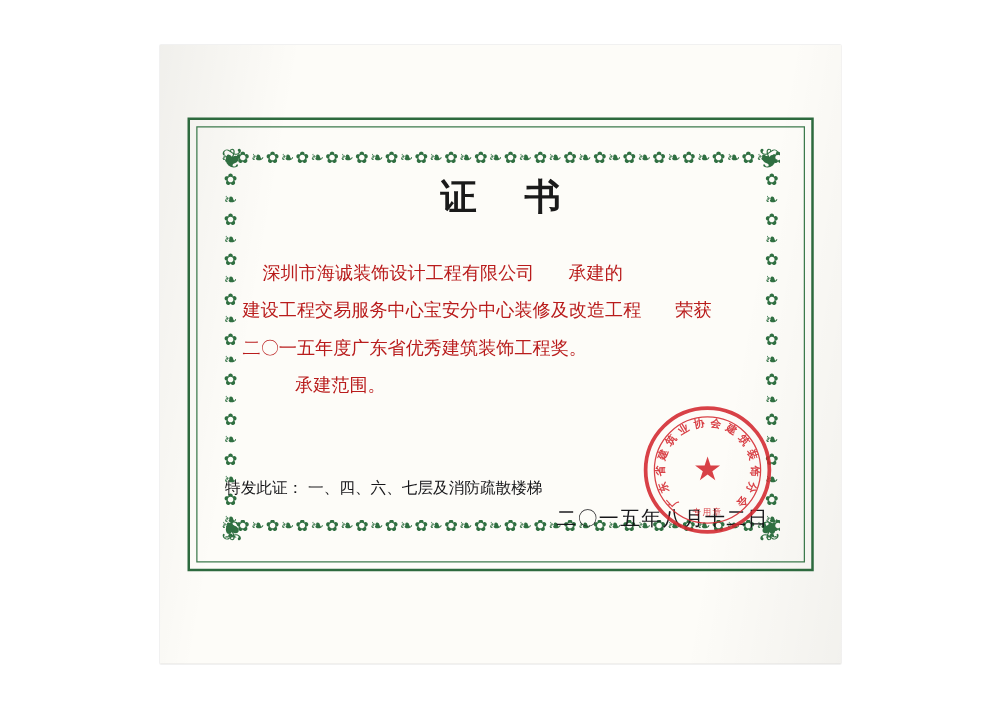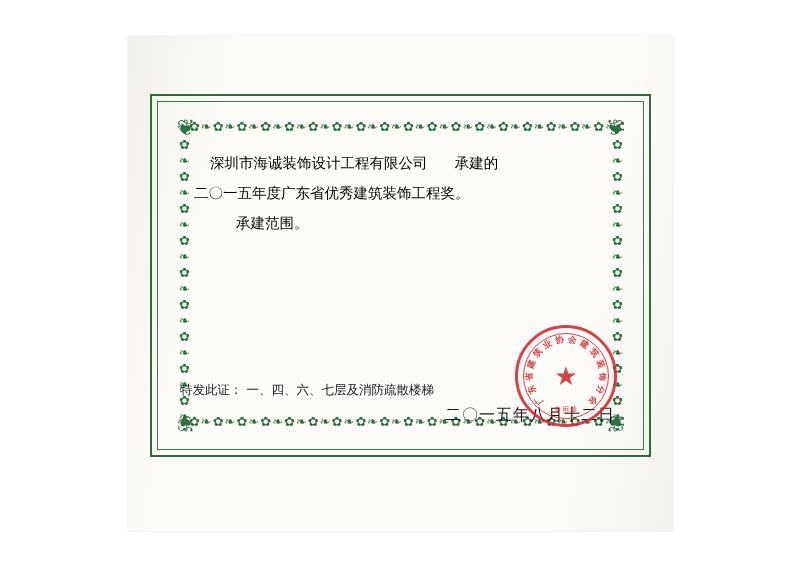--- a/index.html
+++ b/index.html
@@ -122,21 +122,21 @@
     color: #1a1a1a;
     font-weight: bold;
     font-size: 29px;
     letter-spacing: 14px;
     margin-top: 16px;
     padding-left: 14px;
   }
 
   .body-block {
     margin-top: 26px;
-    color: #000000;
+    color: #b91c1c;
     font-size: 14.5px;
     line-height: 30px;
   }
   .body-line {
     white-space: nowrap;
   }
   .line-1 { padding-left: 30px; }
   .line-2 { padding-left: 14px; }
   .line-3 { padding-left: 14px; }
   .line-4 { padding-left: 56px; }
@@ -236,26 +236,32 @@
         <div class="vine vine-left">❧✿❧✿❧✿❧✿❧✿❧✿❧✿❧✿❧✿❧✿❧✿❧✿❧✿❧✿❧✿❧✿</div>
         <div class="vine vine-right">❧✿❧✿❧✿❧✿❧✿❧✿❧✿❧✿❧✿❧✿❧✿❧✿❧✿❧✿❧✿❧✿</div>
         <div class="corner-orn corner-tl">❦</div>
         <div class="corner-orn corner-tr">❦</div>
         <div class="corner-orn corner-bl">❦</div>
         <div class="corner-orn corner-br">❦</div>
       </div>
     </div>
 
     <div class="content">
+      <div class="cert-subtitle">证 书</div>
 
       <div class="body-block">
         <div class="body-line line-1">
           <span>深圳市海诚装饰设计工程有限公司</span>
           <span class="gap-s"></span>
           <span>承建的</span>
+        </div>
+        <div class="body-line line-2">
+          <span>建设工程交易服务中心宝安分中心装修及改造工程</span>
+          <span class="gap-s"></span>
+          <span>荣获</span>
         </div>
         <div class="body-line line-3">二〇一五年度广东省优秀建筑装饰工程奖。</div>
         <div class="body-line line-4">承建范围。</div>
       </div>
     </div>
 
     <div class="footer">
       <div class="footer-left">
         <div>
           <span>特发此证：</span>

